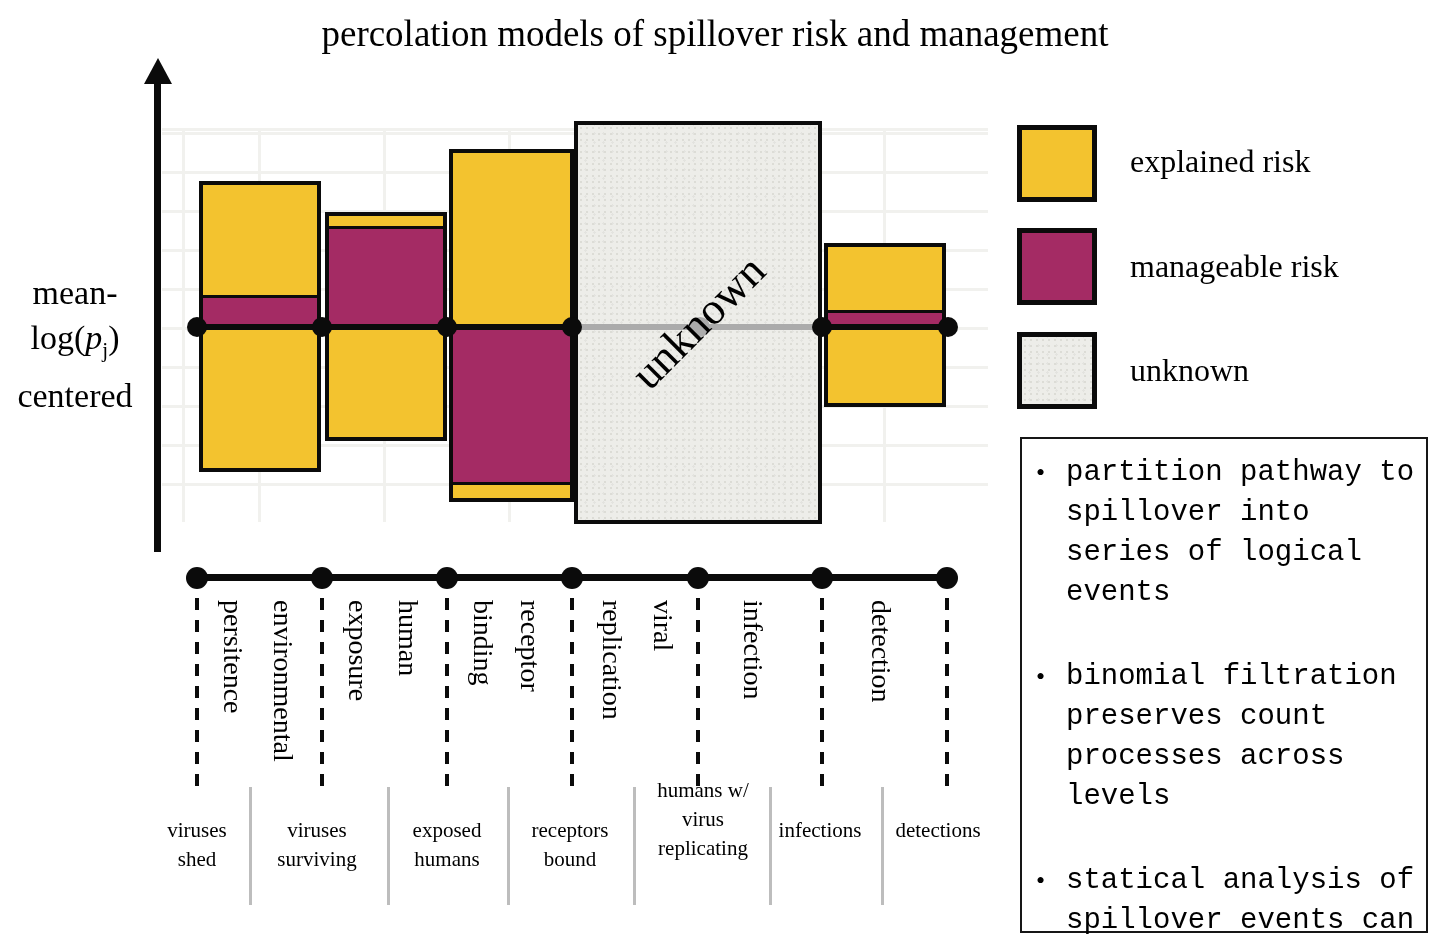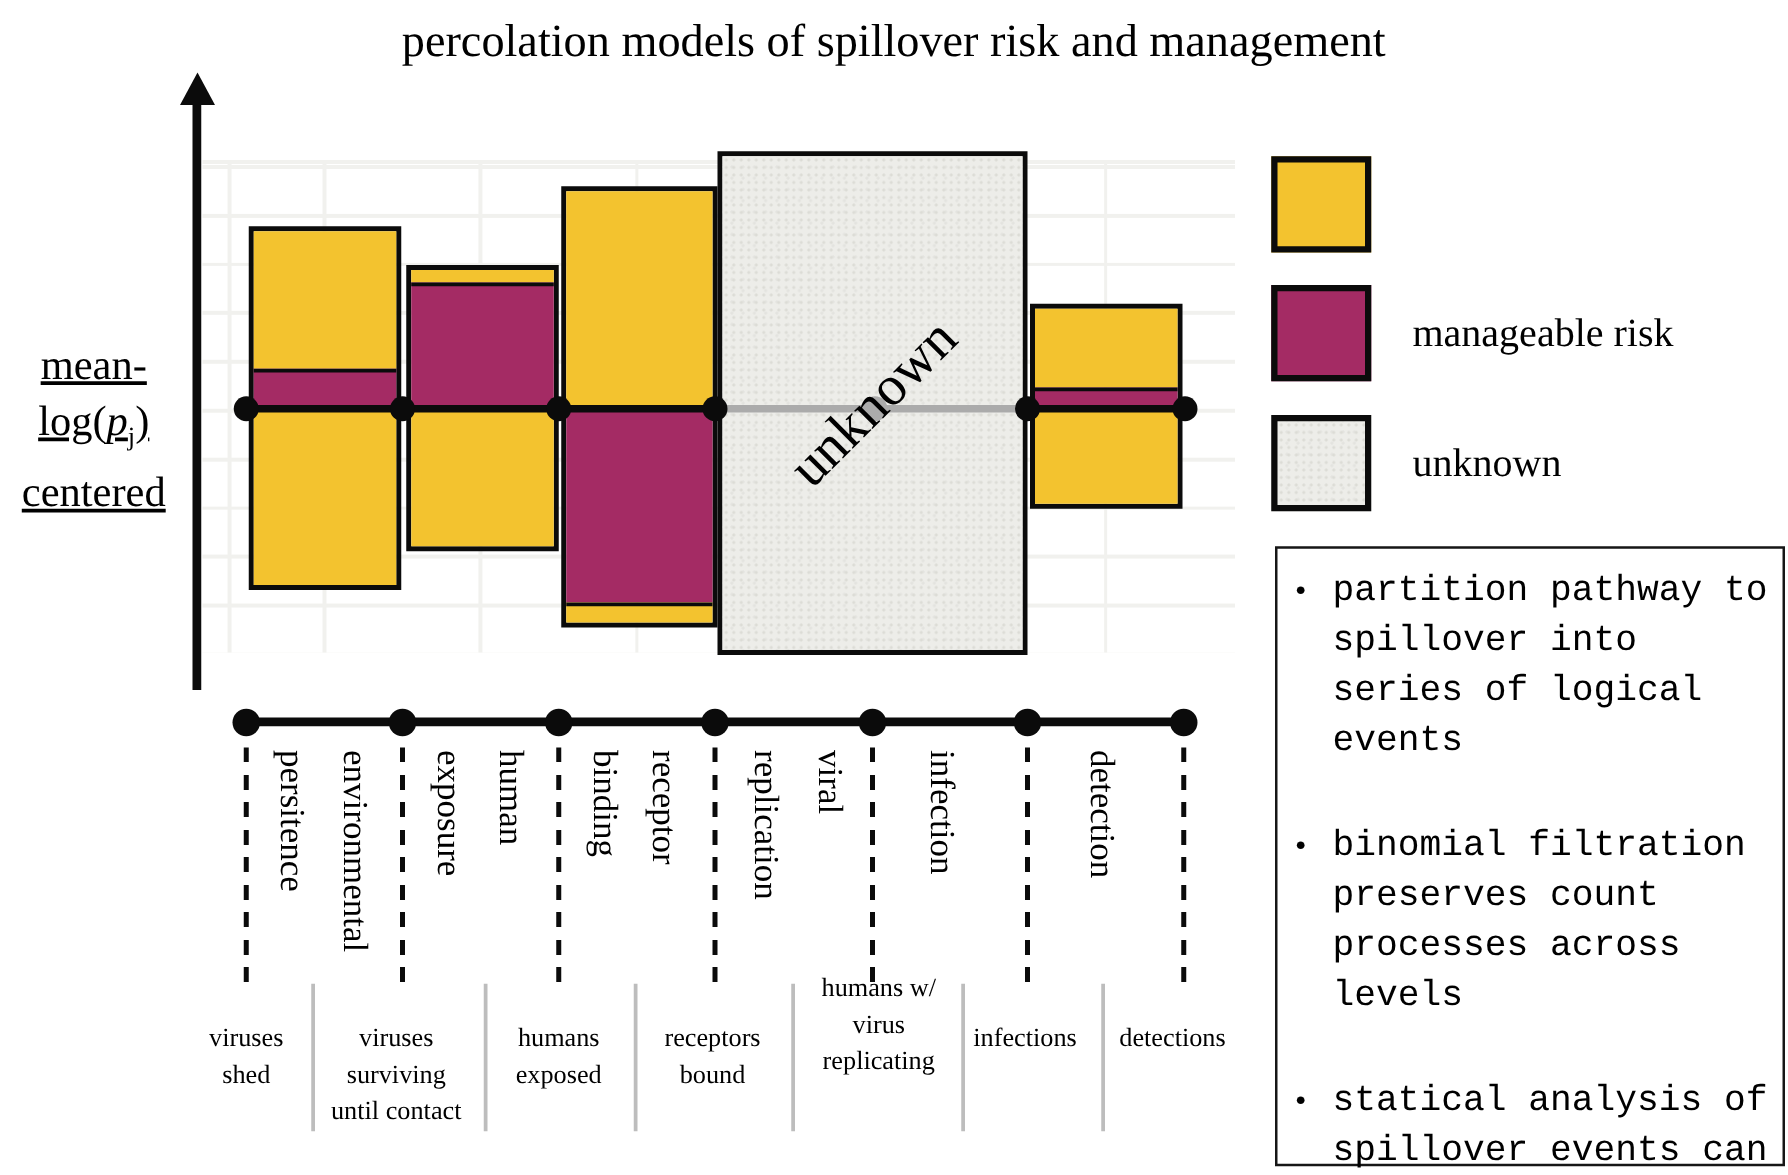--- a/index.html
+++ b/index.html
@@ -1,19 +1,19 @@
 <!DOCTYPE html>
 <html><head>
 <meta charset="utf-8">
 <style>
   html,body{margin:0;padding:0;background:#fff;}
   .canvas{position:relative;width:1430px;height:940px;background:#ffffff;overflow:hidden;
           font-family:"Liberation Serif","DejaVu Serif",serif;color:#000;}
   .title{position:absolute;left:0;right:0;top:12px;text-align:center;font-size:37px;}
-  .ylabel{position:absolute;left:0;top:270px;width:150px;text-align:center;font-size:34px;line-height:45px;text-decoration:underline;}
+  .ylabel{position:absolute;left:0;top:270px;width:150px;text-align:center;font-size:34px;line-height:45px;}
   .ylabel i{font-style:italic;}
   .ylabel sub{font-size:0.62em;}
   .axis-shaft{position:absolute;left:154px;top:76px;width:7px;height:476px;background:#0b0b0b;}
   .axis-head{position:absolute;left:144px;top:58px;width:0;height:0;
              border-left:14px solid transparent;border-right:14px solid transparent;
              border-bottom:26px solid #0b0b0b;}
   .grid{position:absolute;left:162px;top:128px;width:826px;height:394px;
         background-image:
           repeating-linear-gradient(to bottom,#f1f1ee 0 3px,transparent 3px 39px),
           repeating-linear-gradient(to right,#f1f1ee 0 3px,transparent 3px 125px);
@@ -118,25 +118,24 @@
       <div class="vtext" style="left: 646px; top: 600px;">viral</div>
       <div class="vtext" style="left: 736px; top: 600px;">infection</div>
       <div class="vtext" style="left: 864px; top: 600px;">detection</div>
       <div class="lvl" style="left: 102px; top: 816px; width: 190px;">
         <div>viruses</div>
         <div>shed</div>
       </div>
       <div class="lvl" style="left: 222px; top: 816px; width: 190px;">
         <div>viruses</div>
         <div>surviving</div>
-        <div>until contact</div>
       </div>
       <div class="lvl" style="left: 352px; top: 816px; width: 190px;">
+        <div>exposed</div>
         <div>humans</div>
-        <div>exposed</div>
       </div>
       <div class="lvl" style="left: 475px; top: 816px; width: 190px;">
         <div>receptors</div>
         <div>bound</div>
       </div>
       <div class="lvl" style="left: 608px; top: 776px; width: 190px;">
         <div>humans w/</div>
         <div>virus</div>
         <div>replicating</div>
       </div>
@@ -150,20 +149,21 @@
       <div class="sep" style="left: 387px; top: 787px; width: 3px; height: 118px; background: rgb(189, 189, 189);"></div>
       <div class="sep" style="left: 507px; top: 787px; width: 3px; height: 118px; background: rgb(189, 189, 189);"></div>
       <div class="sep" style="left: 633px; top: 787px; width: 3px; height: 118px; background: rgb(189, 189, 189);"></div>
       <div class="sep" style="left: 769px; top: 787px; width: 3px; height: 118px; background: rgb(189, 189, 189);"></div>
       <div class="sep" style="left: 881px; top: 787px; width: 3px; height: 118px; background: rgb(189, 189, 189);"></div>
     </div>
 
   <div class="unknown-label">unknown</div>
 
   <div class="lg-sw" style="top: 125px; background-color: rgb(243, 195, 47);"></div>
+  <div class="lg-tx" style="top:143px;">explained risk</div>
   <div class="lg-sw" style="top: 228px; background-color: rgb(164, 43, 100);"></div>
   <div class="lg-tx" style="top:248px;">manageable risk</div>
   <div class="lg-sw tex-unknown" style="top: 332px; background-color: rgb(237, 237, 233);"></div>
   <div class="lg-tx" style="top:352px;">unknown</div>
 
   <div class="notes">
     <div class="note-item">
       <div class="note-bullet">•</div>
       <div class="note-text">partition pathway to spillover into series of logical events</div>
     </div>

